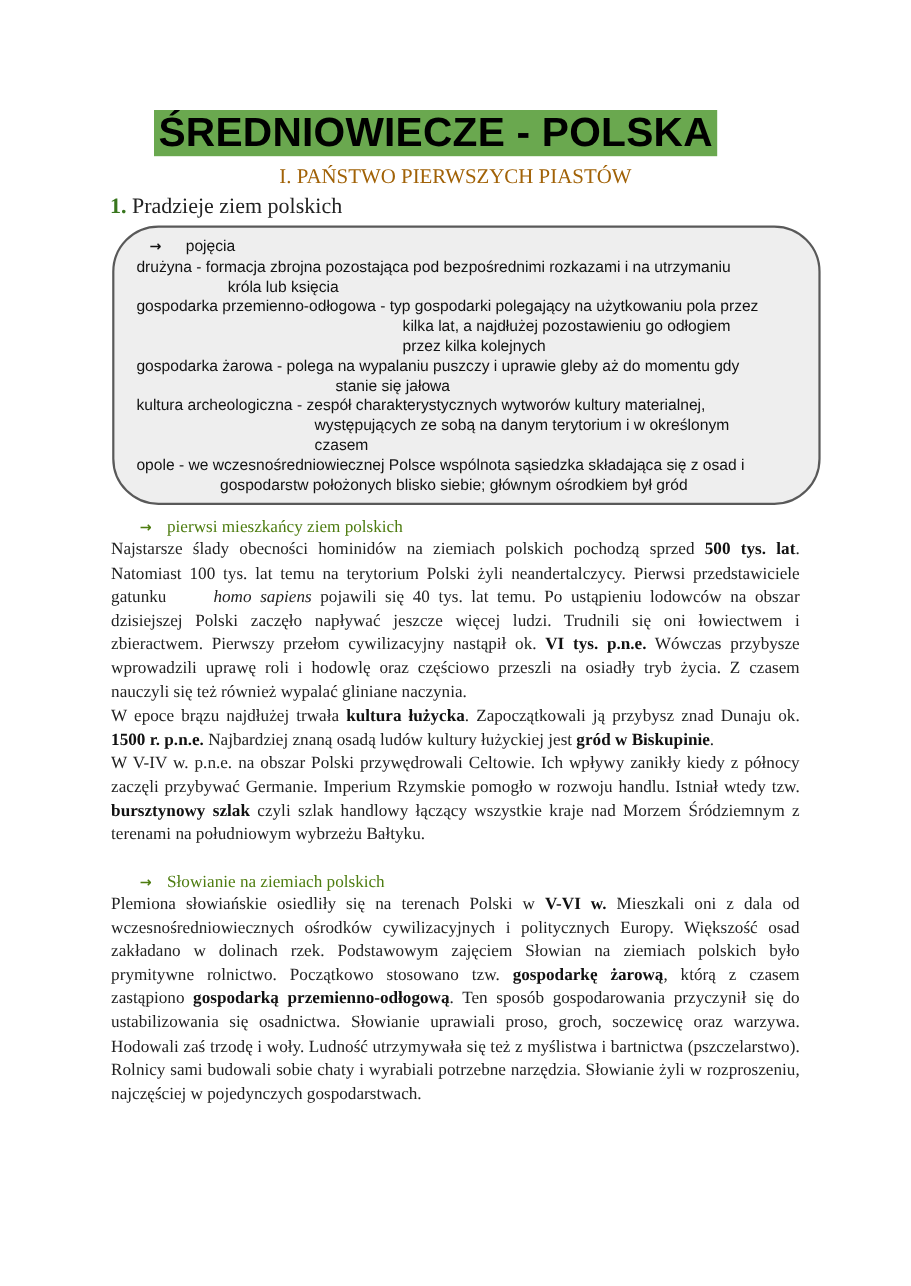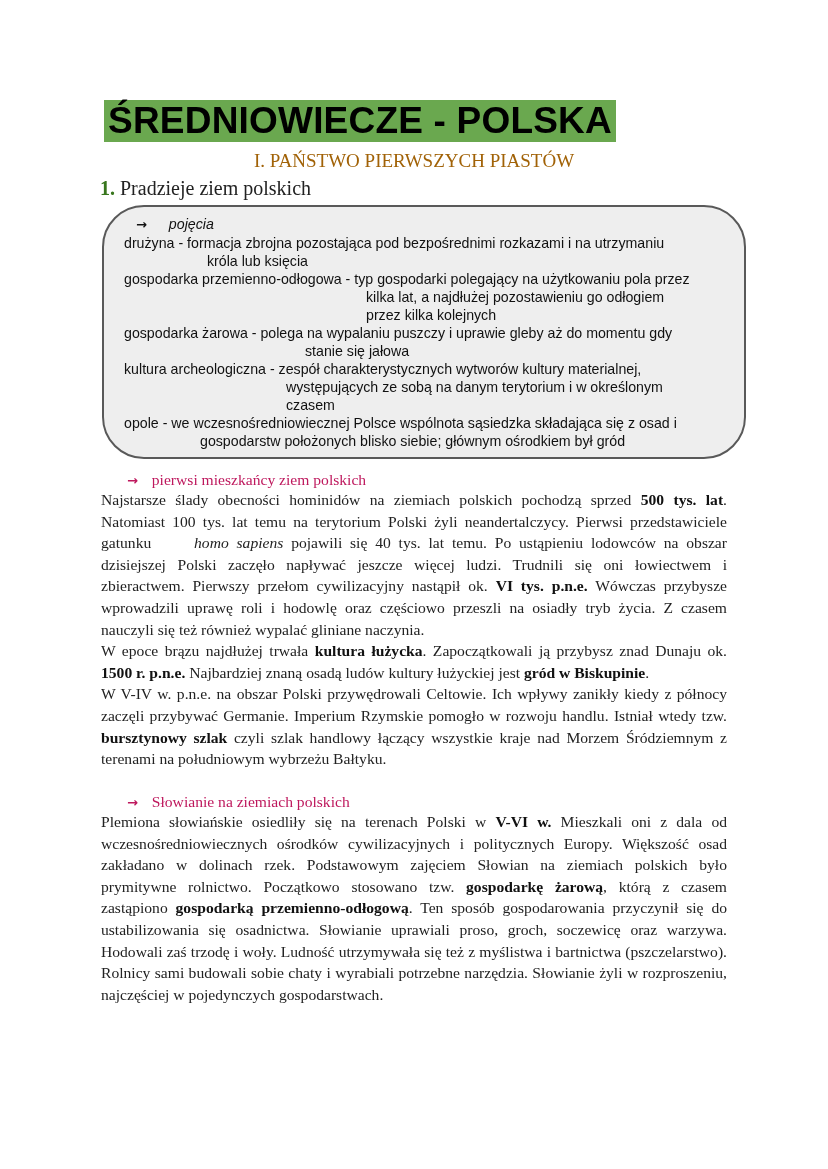--- a/index.html
+++ b/index.html
@@ -18,20 +18,21 @@
       position: absolute;
       left: 0; top: 0;
       width: 828px; height: 1169px;
     }
     .main-title-wrap {
       position: absolute;
       top: 100px;
       left: 0;
       width: 720px;
       text-align: center;
+      padding-left: 36px;
     }
     .main-title {
       display: inline-block;
       background: #6aa84f;
       color: #000000;
       font-family: "Liberation Sans", sans-serif;
       font-weight: bold;
       font-size: 37px;
       line-height: 42px;
       padding: 0 4px;
@@ -97,21 +98,21 @@
     }
     .body-text p {
       margin: 0;
     }
     .bullet-heading {
       position: absolute;
       left: 127px;
       font-family: "Liberation Serif", serif;
       font-size: 15.6px;
       line-height: 21px;
-      color: #be185d;
+      color: #4d7c0f;
       white-space: nowrap;
     }
     .bullet-heading .arrow {
       margin-right: 10px;
     }
     b { font-weight: bold; color: #111; }
     i { font-style: italic; margin-left: 35px; }
   </style>
 </head>
 <body>
@@ -123,21 +124,21 @@
   </div>
 
   <div class="subtitle">I. PAŃSTWO PIERWSZYCH PIASTÓW</div>
 
   <div class="section-heading">
     <span class="num">1.</span>
     <span>Pradzieje ziem polskich</span>
   </div>
 
   <div class="concept-box">
-    <div class="line" style="left:32px; top:8px;font-style:italic;">
+    <div class="line" style="left:32px; top:8px;">
       <span class="arrow">→</span>
       <span style="margin-left:18px;">pojęcia</span>
     </div>
     <div class="line" style="left:20px; top:27px;">drużyna - formacja zbrojna pozostająca pod bezpośrednimi rozkazami i na utrzymaniu</div>
     <div class="line" style="left:103px; top:45px;">króla lub księcia</div>
     <div class="line" style="left:20px; top:63px;">gospodarka przemienno-odłogowa - typ gospodarki polegający na użytkowaniu pola przez</div>
     <div class="line" style="left:262px; top:81px;">kilka lat, a najdłużej pozostawieniu go odłogiem</div>
     <div class="line" style="left:262px; top:99px;">przez kilka kolejnych</div>
     <div class="line" style="left:20px; top:117px;">gospodarka żarowa - polega na wypalaniu puszczy i uprawie gleby aż do momentu gdy</div>
     <div class="line" style="left:162px; top:135px;margin-left:39px;">stanie się jałowa</div>

